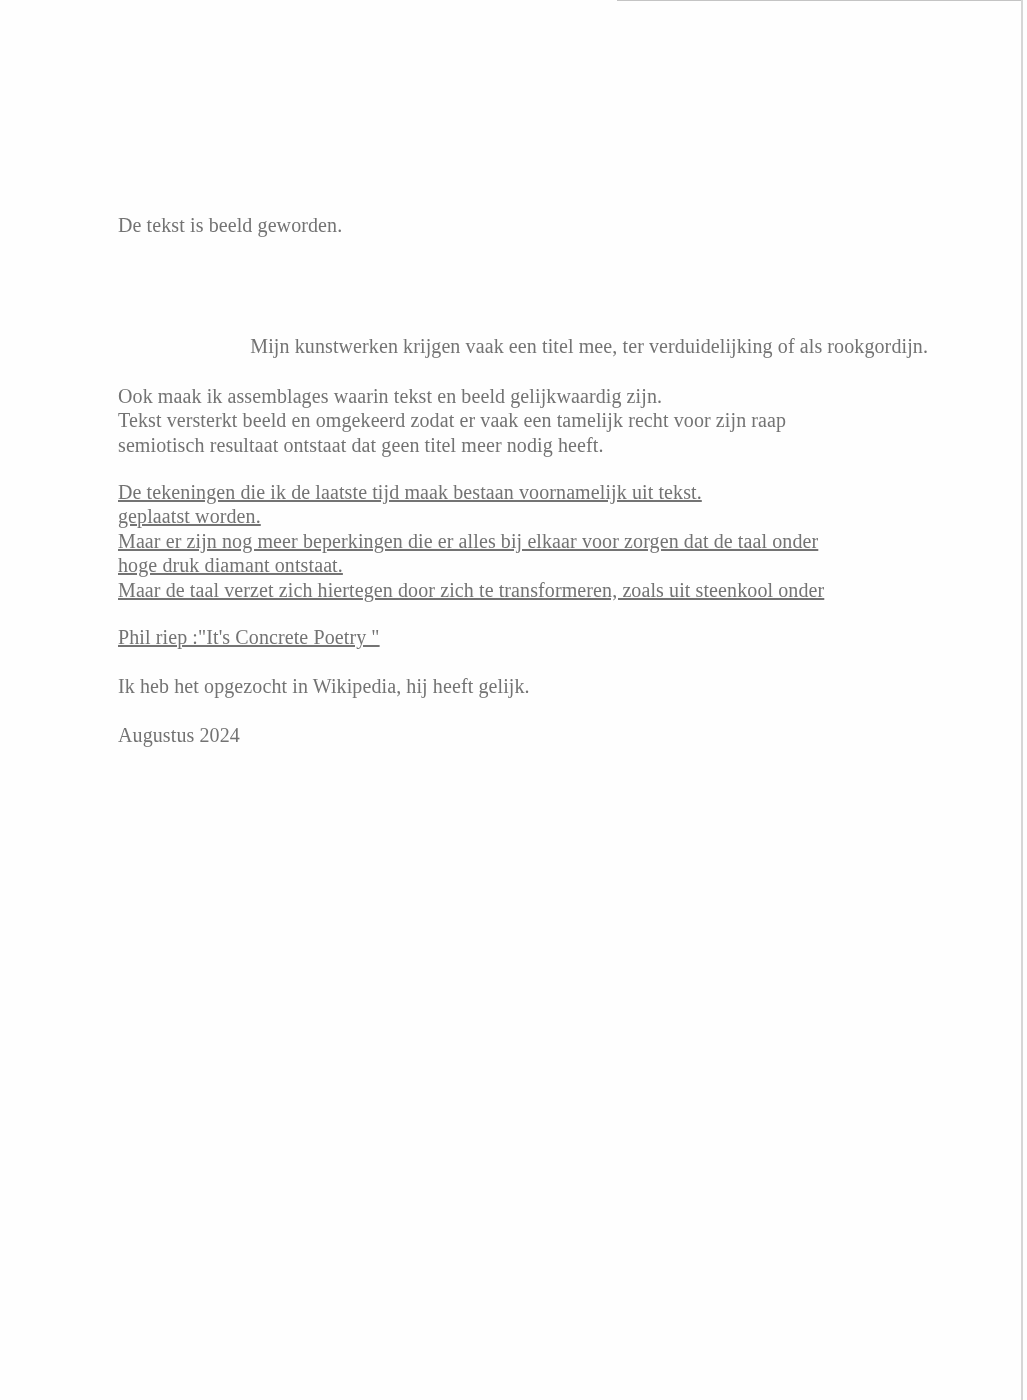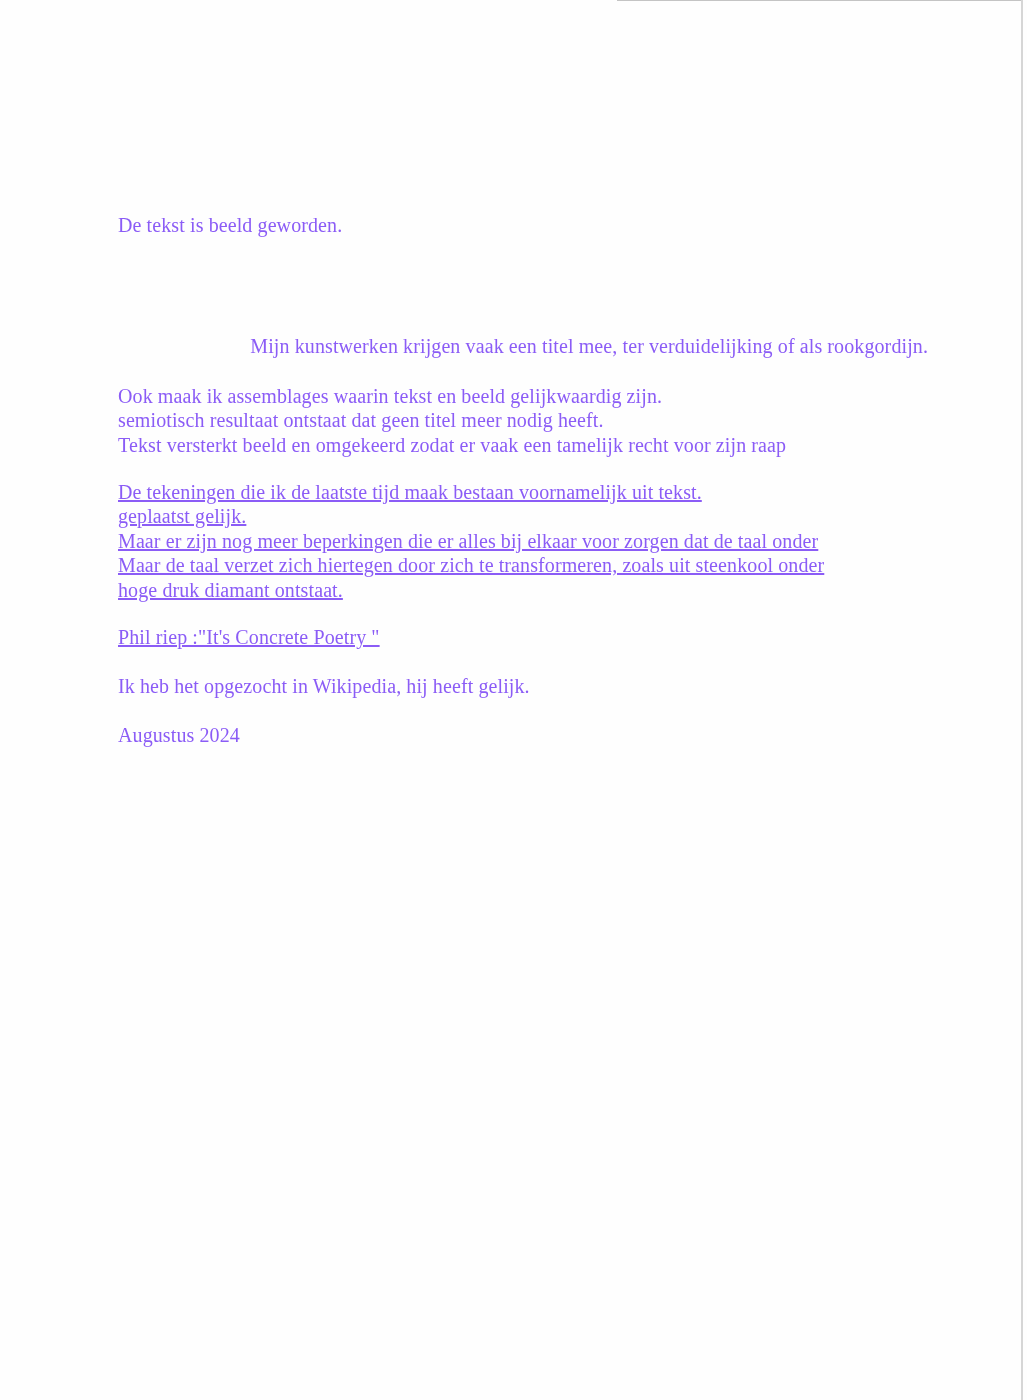--- a/index.html
+++ b/index.html
@@ -15,21 +15,21 @@
     overflow: hidden;
     font-family: "Liberation Serif", "DejaVu Serif", serif;
   }
   .letter-body {
     position: absolute;
     left: 118px;
     top: 213px;
     width: 810px;
     font-size: 20px;
     line-height: 24.4px;
-    color: #8b5cf6;
+    color: #737373;
     letter-spacing: 0.1px;
   }
   .par { margin: 0; padding: 0; }
   .line { display: block; white-space: pre; }
   .gap-1 { margin-top: 24px; }   
   .gap-1s { margin-top: 23px; text-decoration: underline; }
   .gap-1m { margin-top: 25px; }
   .gap-3 { margin-top: 73px; }   
   .gap-4 { margin-top: 97px; text-align: right; }   
   .edge-line-right {
@@ -62,30 +62,30 @@
     <p class="par">
       <span class="line">De tekst is beeld geworden.</span>
     </p>
 
     <p class="par gap-4">
       <span class="line">Mijn kunstwerken krijgen vaak een titel mee, ter verduidelijking of als rookgordijn.</span>
     </p>
 
     <p class="par gap-1m">
       <span class="line">Ook maak ik assemblages waarin tekst en beeld gelijkwaardig zijn.</span>
+      <span class="line">Tekst versterkt beeld en omgekeerd zodat er vaak een tamelijk recht voor zijn raap</span>
       <span class="line">semiotisch resultaat ontstaat dat geen titel meer nodig heeft.</span>
-      <span class="line">Tekst versterkt beeld en omgekeerd zodat er vaak een tamelijk recht voor zijn raap</span>
     </p>
 
     <p class="par gap-1s">
       <span class="line">De tekeningen die ik de laatste tijd maak bestaan voornamelijk uit tekst.</span>
-      <span class="line">geplaatst gelijk.</span>
+      <span class="line">geplaatst worden.</span>
       <span class="line">Maar er zijn nog meer beperkingen die er alles bij elkaar voor zorgen dat de taal onder</span>
+      <span class="line">hoge druk diamant ontstaat.</span>
       <span class="line">Maar de taal verzet zich hiertegen door zich te transformeren, zoals uit steenkool onder</span>
-      <span class="line">hoge druk diamant ontstaat.</span>
     </p>
 
     <p class="par gap-1s">
       <span class="line">Phil riep :"It's Concrete Poetry "</span>
     </p>
 
     <p class="par gap-1m">
       <span class="line">Ik heb het opgezocht in Wikipedia, hij heeft gelijk.</span>
     </p>
 

